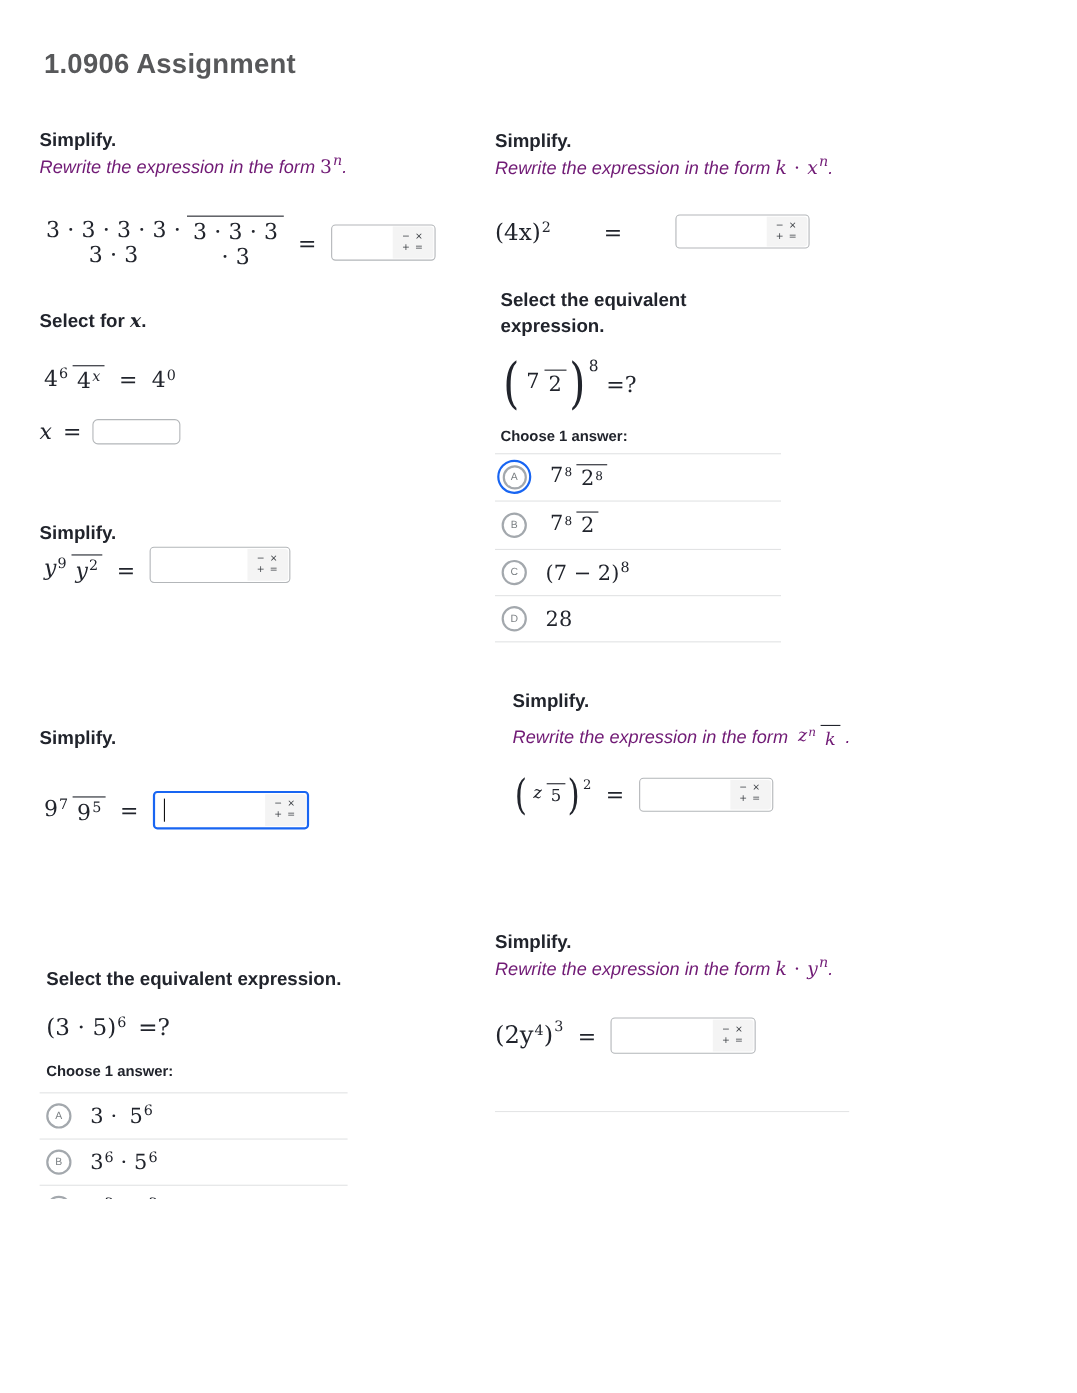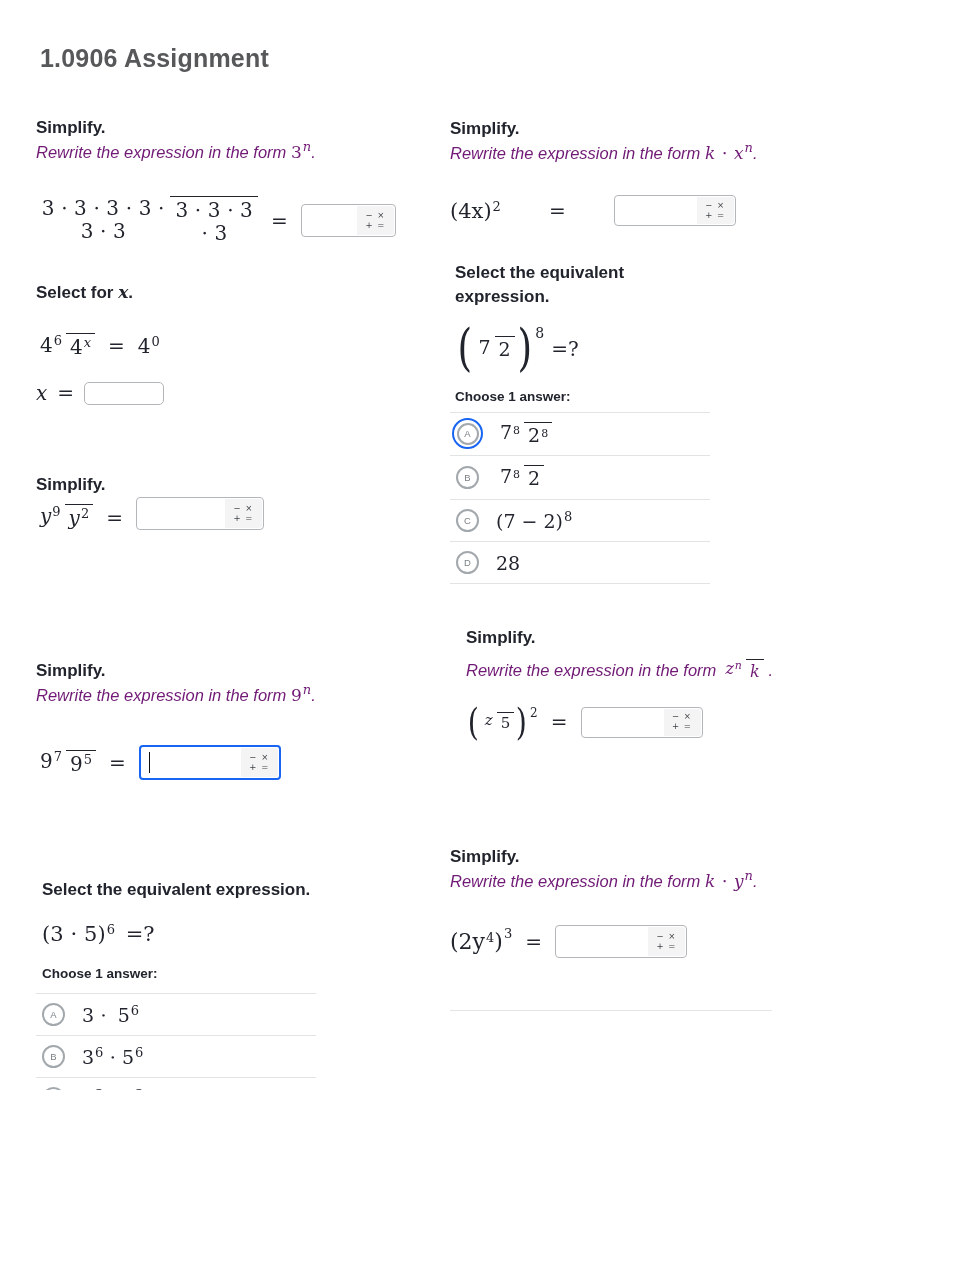--- a/index.html
+++ b/index.html
@@ -127,25 +127,20 @@
         <span class="keypad">
           <span>− ×</span>
           <span>+ =</span>
         </span>
       </span>
     </div>
   </section>
 
   <section class="sec" style="left:36px; top:659px; width:360px;">
     <div class="h-bold">Simplify.</div>
-    <div class="instr">
-      <span>Rewrite the expression in the form</span>
-      <span class="imath">
-        <span>9</span><span class="s v">n</span></span><span>.</span>
-    </div>
     <div class="mathrow" style="margin-top:36px;">
       <span class="math frac">
         <span class="num"><span>9</span><span class="s">7</span></span>
         <span class="den"><span>9</span><span class="s">5</span></span>
       </span>
       <span class="math eq">=</span>
       <span class="ka-input focused">
         <span class="caret"></span>
         <span class="keypad">
           <span>− ×</span>

